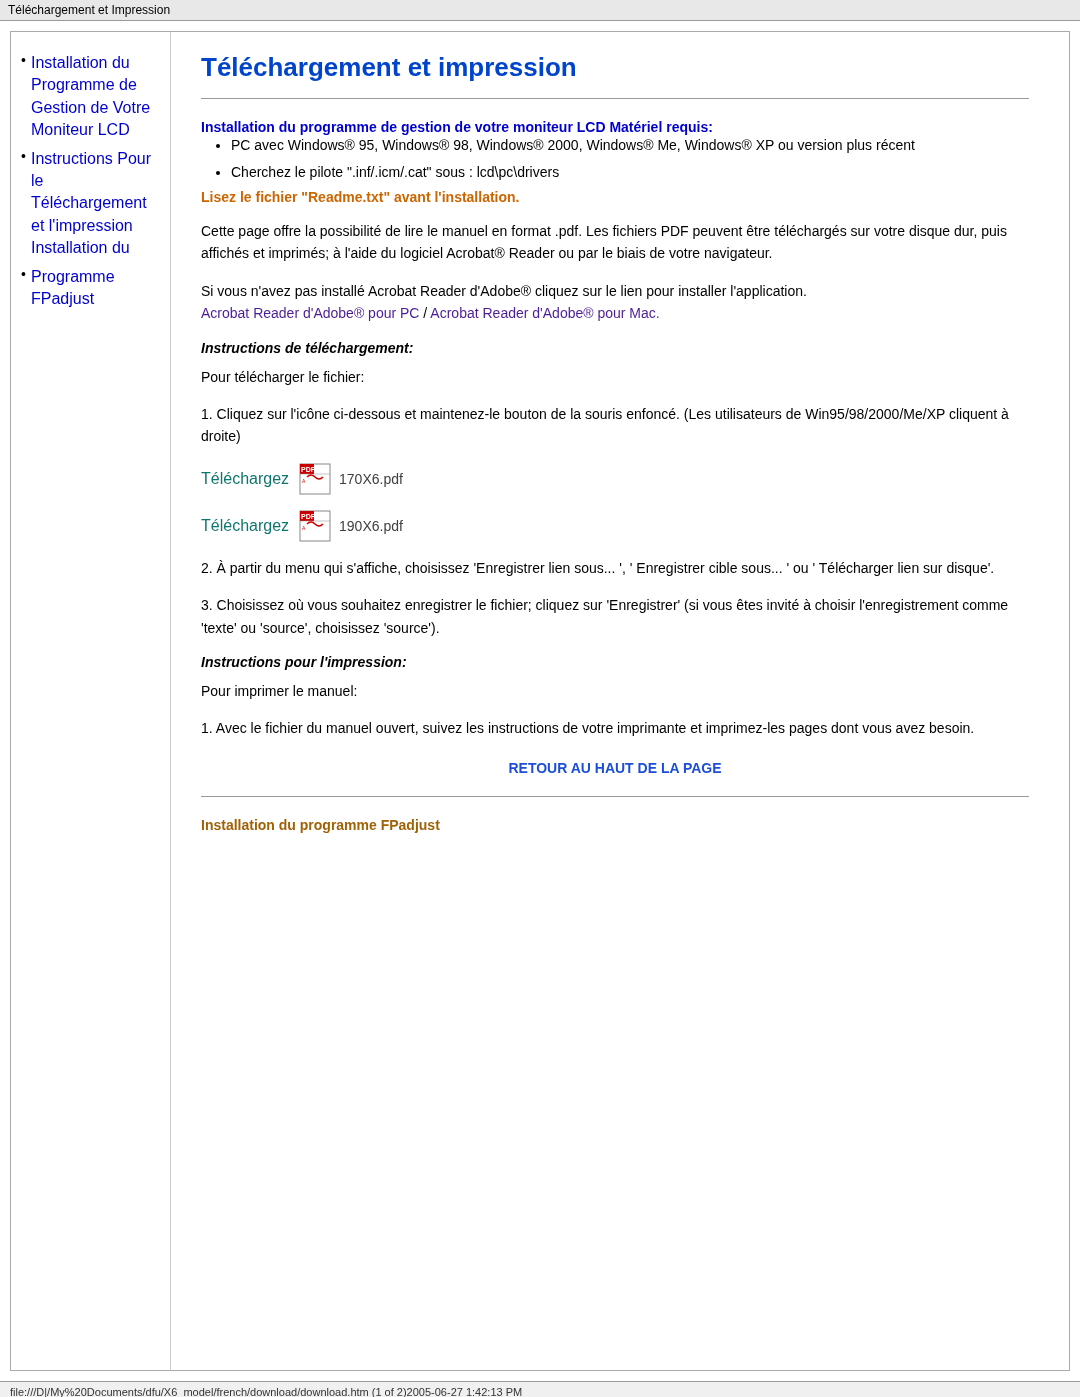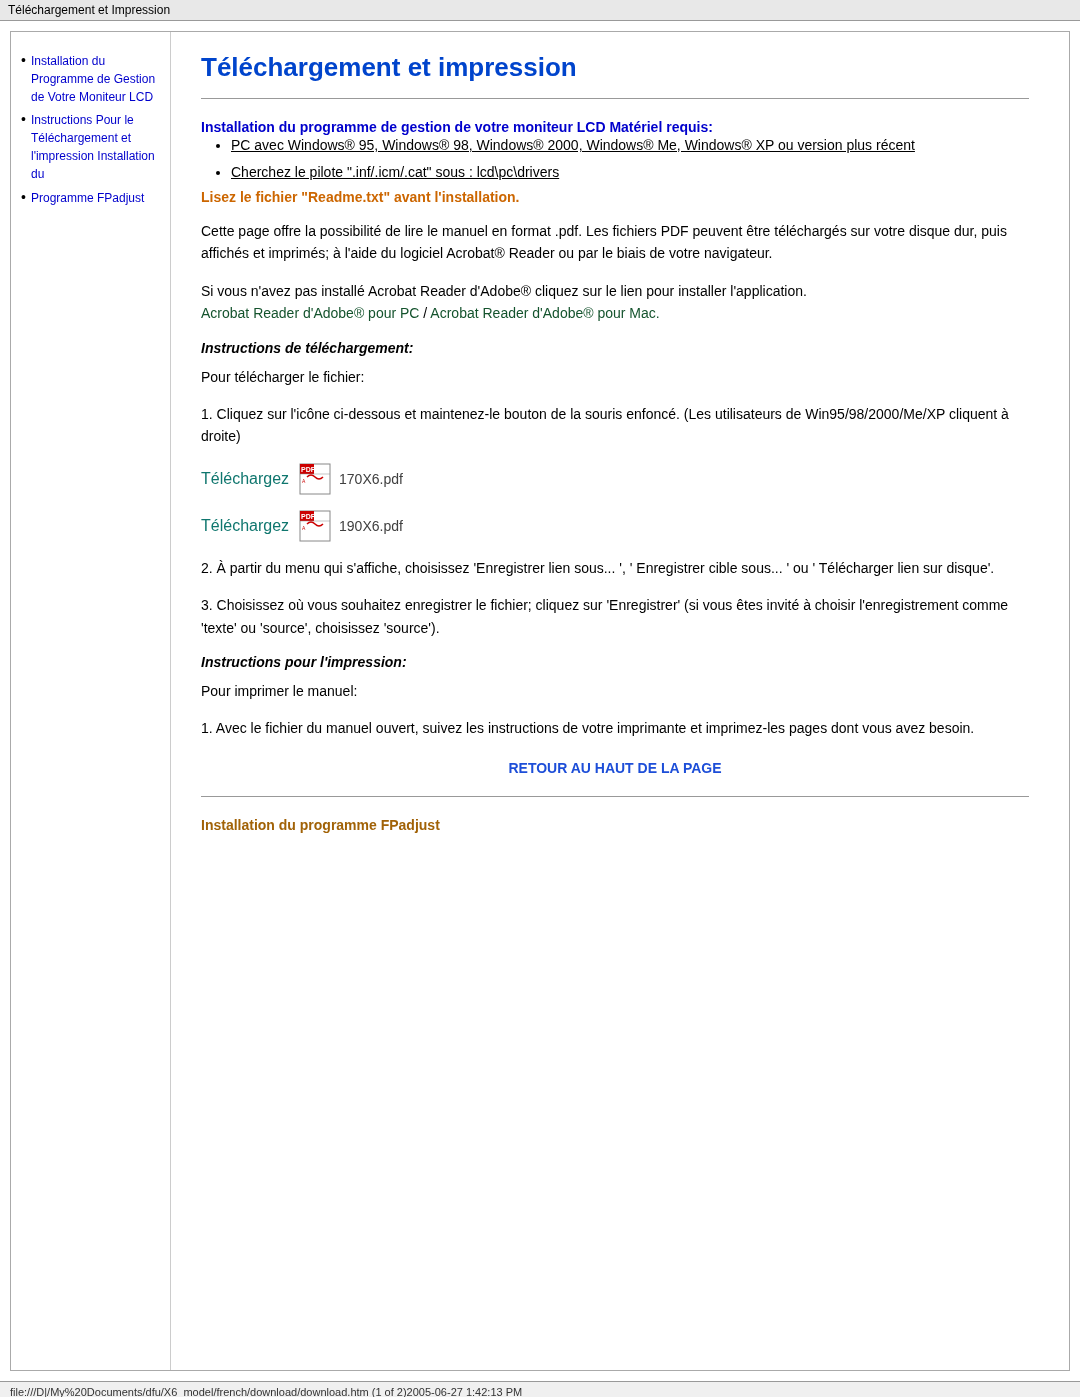--- a/index.html
+++ b/index.html
@@ -50,21 +50,21 @@
     #sidebar ul li::before {
       content: "•";
       position: absolute;
       left: 0;
       color: #000;
     }
 
     #sidebar ul li a {
       color: #0000cc;
       text-decoration: none;
-      font-size: 12px;
+      font-size: 16px;
       line-height: 1.4;
     }
 
     
     #content {
       flex: 1;
       padding: 20px 40px 20px 30px;
     }
 
     
@@ -86,21 +86,20 @@
       color: #0000cc;
       font-weight: bold;
       font-size: 14px;
       margin-bottom: 0;
     }
 
     
     .bullet-list {
       list-style: disc;
       margin-left: 30px;
-      text-decoration: underline;
     }
 
     .bullet-list li {
       margin-bottom: 6px;
       font-size: 14px;
       line-height: 1.5;
     }
 
     .warning-text {
       color: #cc6600;
@@ -110,21 +109,21 @@
     }
 
     .body-text {
       font-size: 14px;
       line-height: 1.6;
       margin-bottom: 15px;
       color: #000;
     }
 
     .orange-link {
-      color: #14532d;
+      color: #4c1d95;
       text-decoration: none;
     }
 
     .bold-italic {
       font-weight: bold;
       font-style: italic;
       margin-bottom: 10px;
       margin-top: 10px;
       font-size: 14px;
     }

